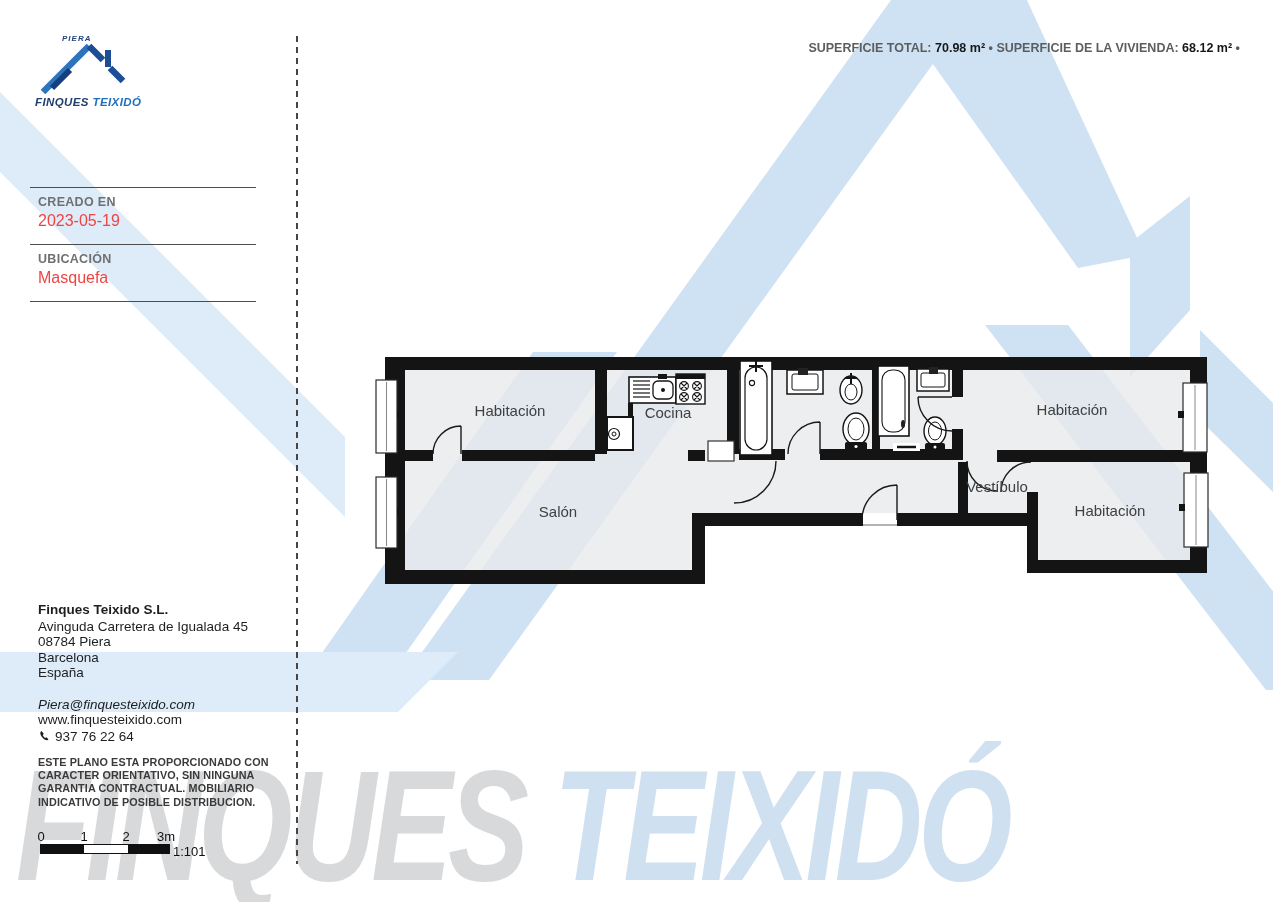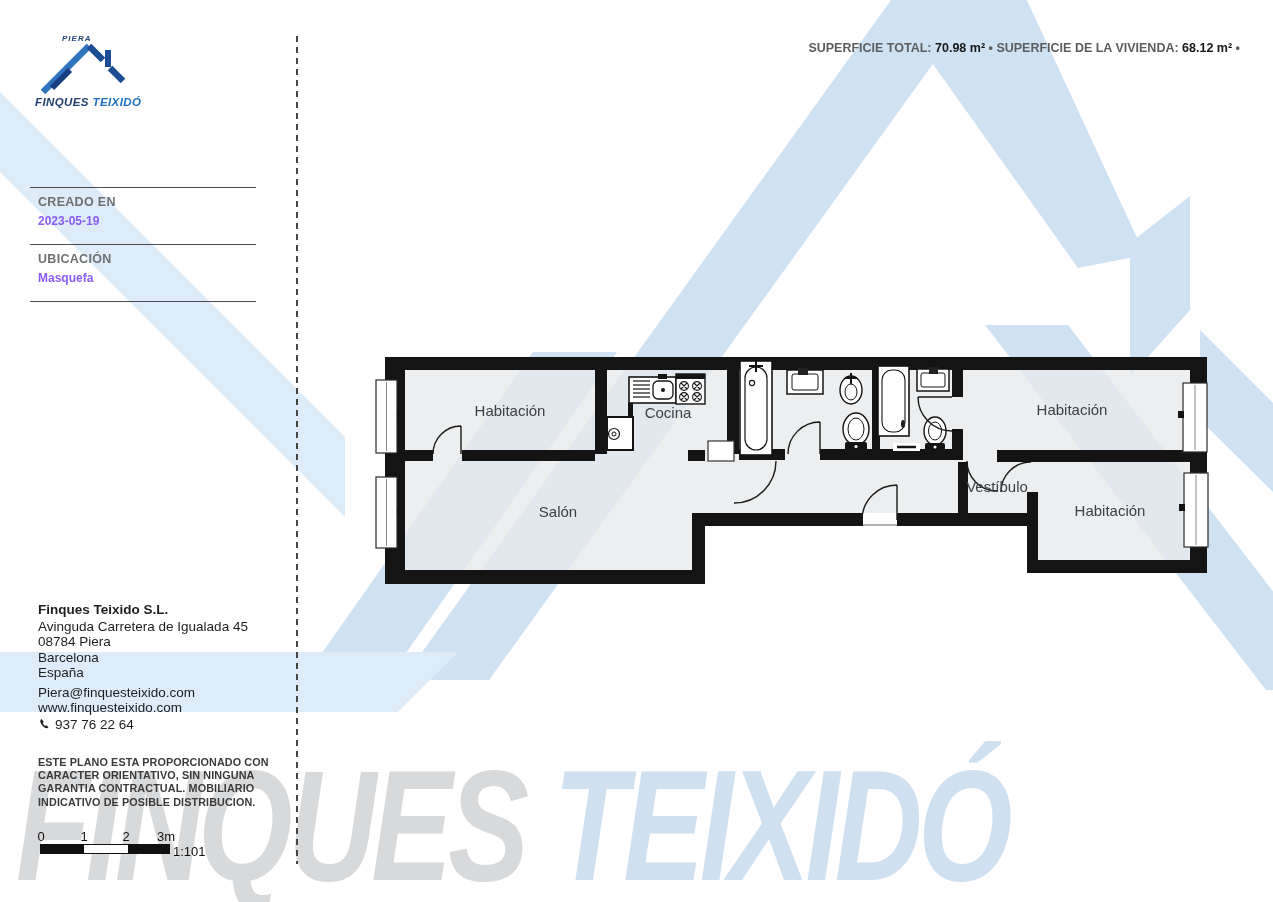--- a/index.html
+++ b/index.html
@@ -25,24 +25,24 @@
   #logo .b1{color:#223f6e;} #logo .b2{color:#2170bb;}
   
   #surface{position:absolute;right:33px;top:41px;z-index:3;font-size:12.5px;white-space:nowrap;}
   #surface .lbl{font-weight:bold;color:#5b5e61;}
   #surface .val{color:#17181a;font-weight:bold;}
   #surface .dot{color:#5b5e61;font-weight:bold;}
   
   .rule{position:absolute;left:30px;width:226px;height:1px;background:#4c4c4c;z-index:3;}
   .side-sec{position:absolute;left:38px;z-index:3;}
   .side-sec .hd{font-size:12.5px;font-weight:bold;color:#6e7072;letter-spacing:0.3px;margin-bottom:4px;}
-  .side-sec .ln{font-size:12px;color:#8b5cf6;line-height:16px;font-weight:bold;}
+  .side-sec .ln{font-size:16px;color:#ef4444;line-height:16px;}
   #company{position:absolute;left:38px;top:602px;z-index:3;font-size:13.5px;line-height:15.5px;}
   #company .nm{font-weight:bold;margin-bottom:1px;}
-  #company .contact{margin-top:4px;}
+  #company .contact{margin-top:16px;font-style:italic;}
   #company .phone{display:flex;align-items:center;gap:5px;margin-top:1px;}
   #disclaimer{position:absolute;left:38px;top:756px;z-index:3;font-size:10.8px;font-weight:bold;
               color:#3a3a3a;line-height:13.2px;letter-spacing:0.1px;}
   
   #scalebar{position:absolute;left:0;top:0;z-index:3;}
   #scalebar .tick{position:absolute;top:829px;font-size:13px;color:#111;transform:translateX(-50%);}
   #sb-bar{position:absolute;left:40px;top:844px;width:128px;height:8px;border:1px solid #101010;
           display:flex;box-sizing:content-box;}
   #sb-bar .s1{width:43px;background:#101010;}
   #sb-bar .s2{width:44px;background:#ffffff;}

